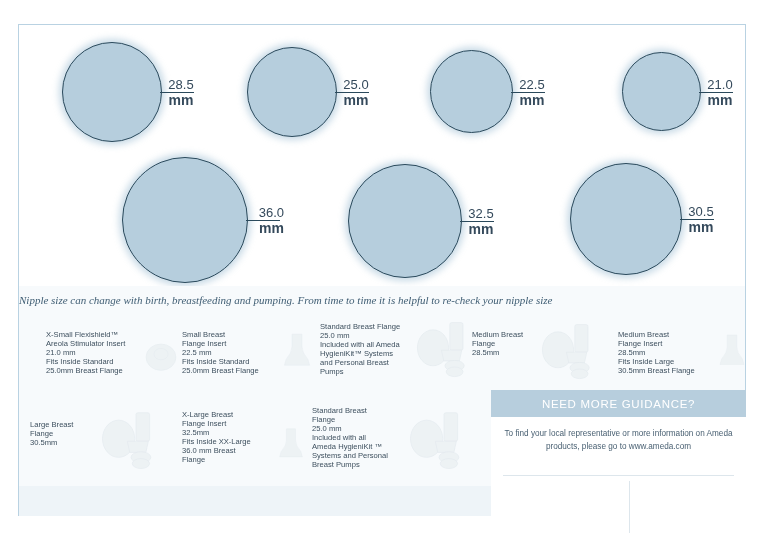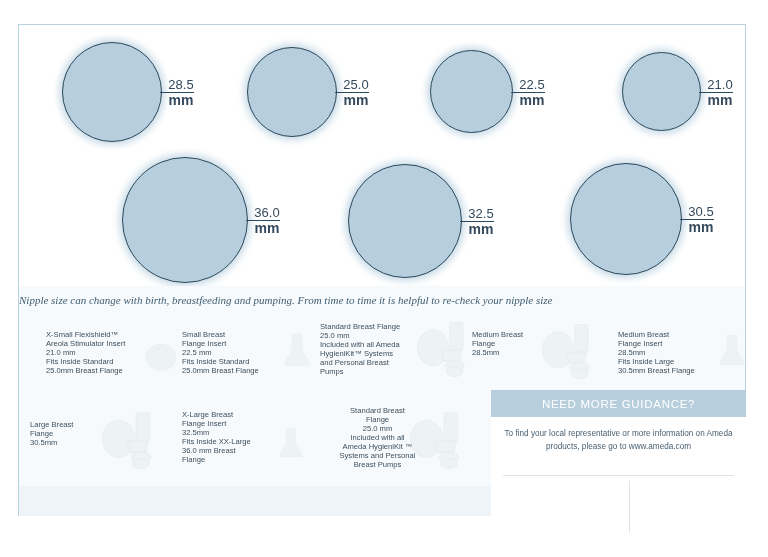--- a/index.html
+++ b/index.html
@@ -151,21 +151,21 @@
         <div class="circ" style="width: 79px; height: 79px;"></div>
         <div class="lead" style="left: 77px; top: 39.5px; width: 34px;"></div>
         <div class="lbl" style="left: 81px; top: 26.5px; width: 34px;">
           <span class="num">21.0</span>
           <span class="unit" style="margin-top: 3px;">mm</span>
         </div>
       </div>
       <div class="circle-item" style="left: 104px; top: 133px; width: 126px; height: 126px;">
         <div class="circ" style="width: 126px; height: 126px;"></div>
         <div class="lead" style="left: 124px; top: 63px; width: 34px;"></div>
-        <div class="lbl" style="left: 128px; top: 50px; width: 34px;">
+        <div class="lbl" style="left: 128px; top: 50px; width: 34px; text-align: right;">
           <span class="num">36.0</span>
           <span class="unit" style="margin-top: 3px;">mm</span>
         </div>
       </div>
       <div class="circle-item" style="left: 330px; top: 140px; width: 114px; height: 114px;">
         <div class="circ" style="width: 114px; height: 114px;"></div>
         <div class="lead" style="left: 112px; top: 57px; width: 34px;"></div>
         <div class="lbl" style="left: 116px; top: 44px; width: 34px;">
           <span class="num">32.5</span>
           <span class="unit" style="margin-top: 3px;">mm</span>
@@ -257,21 +257,21 @@
 Flange Insert
 32.5mm
 Fits Inside XX-Large
 36.0 mm Breast
 Flange</div>
       <div class="photo" style="left: 253px; top: 134px;"><svg width="38" height="48" viewBox="0 0 100 100">
           <g>
             <path d="M38 10 h24 v30 q0 14 14 30 l4 14 h-60 l4-14 q14-16 14-30 z" fill="#e6ecef" stroke="#d2dce1" stroke-width="1"></path>
           </g>
         </svg></div>
-      <div class="prod" style="left: 301px; top: 120px; width: 115px; text-align: center;">Standard Breast
+      <div class="prod" style="left: 293px; top: 120px; width: 115px;">Standard Breast
 Flange
 25.0 mm
 Included with all
 Ameda HygieniKit ™
 Systems and Personal
 Breast Pumps</div>
       <div class="photo" style="left: 389px; top: 122px;"><svg width="62" height="64" viewBox="0 0 100 100">
           <g>
             <ellipse cx="30" cy="48" rx="26" ry="30" fill="#e6ecef" stroke="#d2dce1" stroke-width="1"></ellipse>
             <rect x="58" y="6" width="22" height="46" rx="3" fill="#e6ecef" stroke="#d2dce1" stroke-width="1"></rect>

